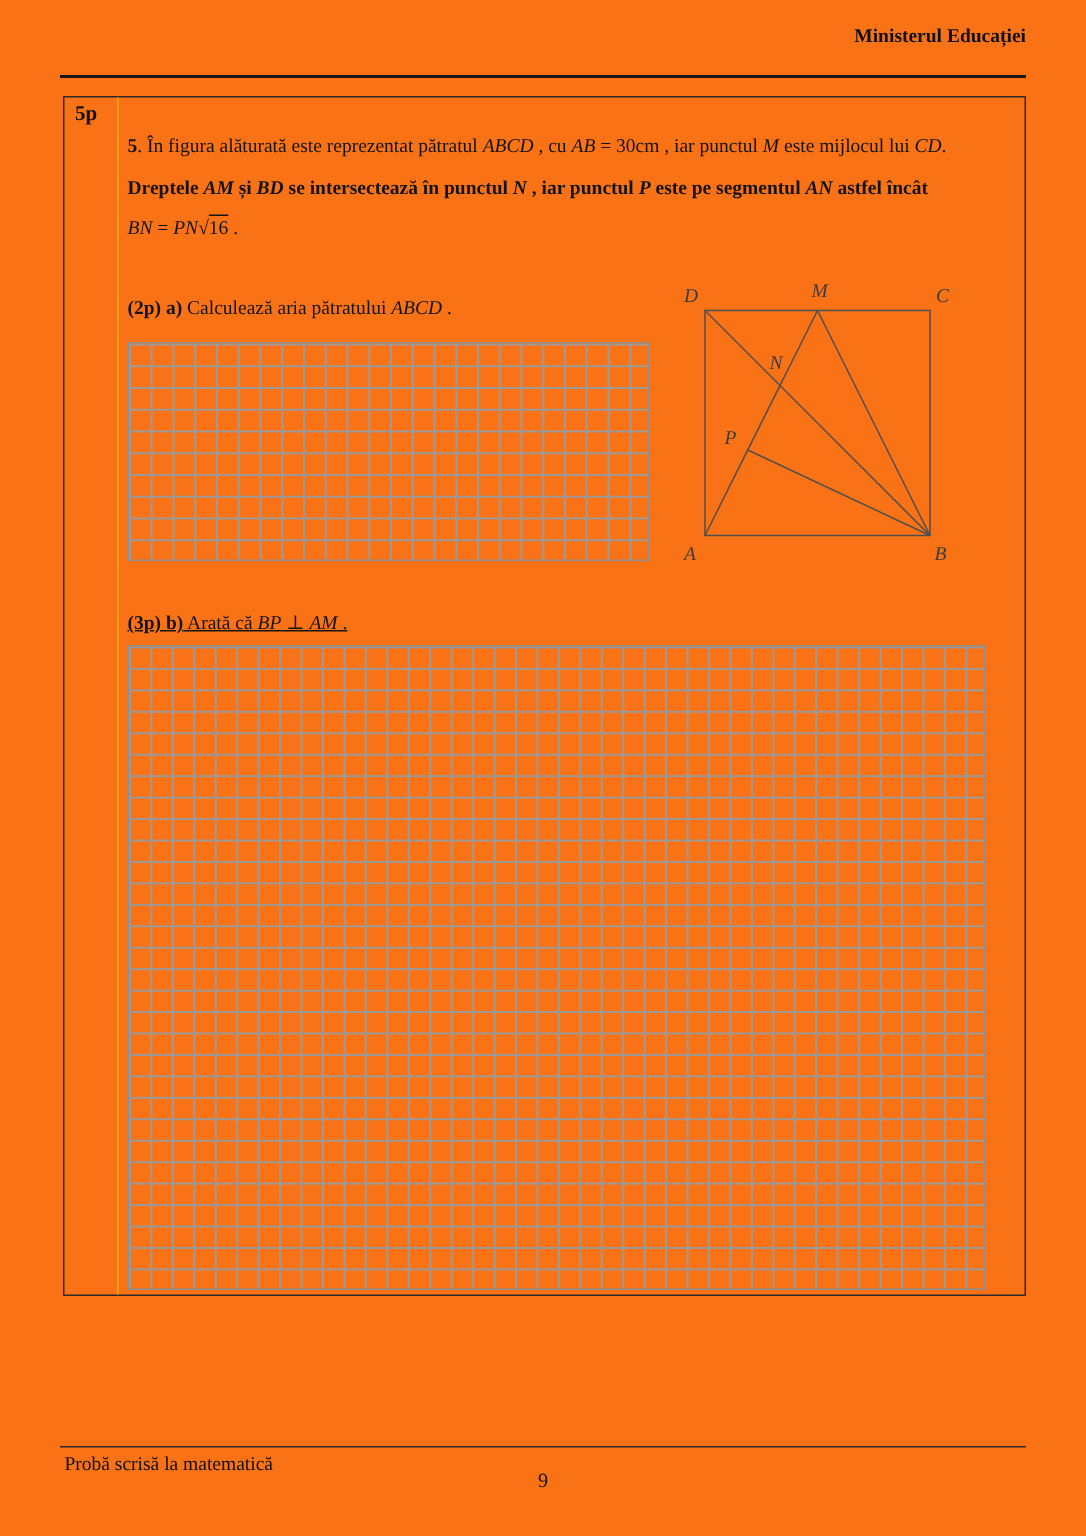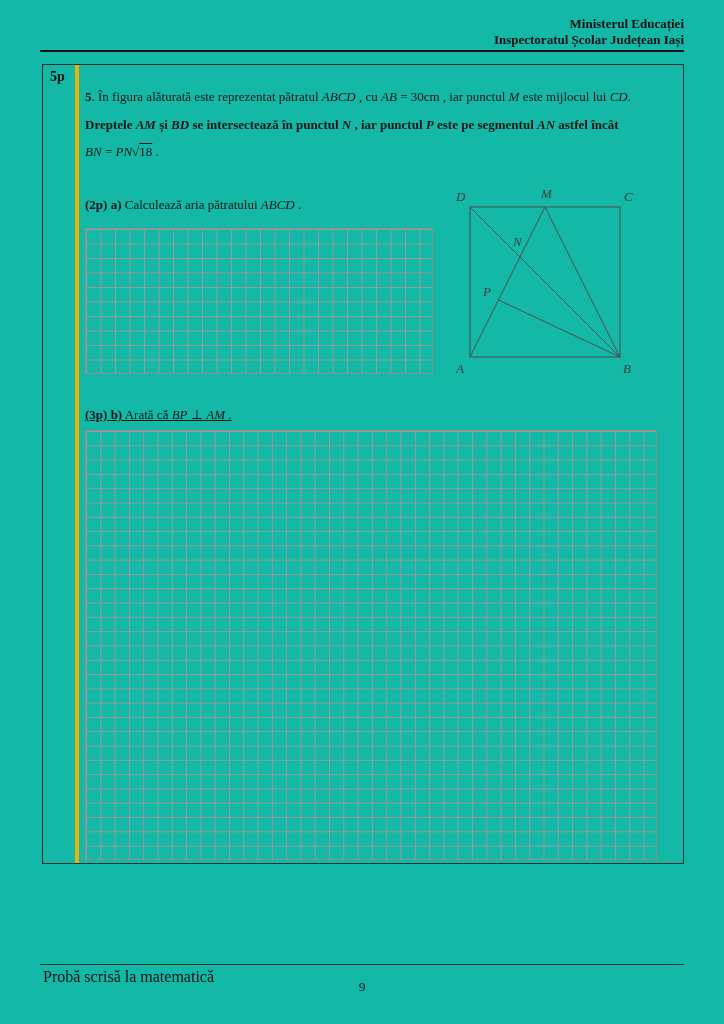--- a/index.html
+++ b/index.html
@@ -1,30 +1,30 @@
 <!DOCTYPE html>
 <html><head>
 <meta charset="utf-8">
 <style>
   * { box-sizing: border-box; }
   html,body { margin:0; padding:0; background:#e8e8e8; }
   body { font-family:"Liberation Serif","DejaVu Serif",serif; }
   .page {
     position:relative; width:724px; height:1024px; margin:0 auto;
-    background:#14b8a6; overflow:hidden; color:#111;
+    background:#f97316; overflow:hidden; color:#111;
   }
   .abs { position:absolute; }
 
   
   .header-block { top:16px; right:40px; text-align:right; font-size:13px; font-weight:bold; line-height:16px; }
   .header-rule { top:50px; left:40px; width:644px; height:2px; background:#161616; }
 
   
   .problem-table { top:64px; left:42px; width:642px; height:800px; border:1px solid #2b2b2b; }
-  .points-col { position:absolute; left:0; top:0; width:36px; height:100%; border-right:4px solid #eab308; }
+  .points-col { position:absolute; left:0; top:0; width:36px; height:100%; border-right:1px solid #eab308; }
   .points-label { display:block; padding:4px 0 0 7px; font-size:14px; font-weight:bold; }
 
   
   .stmt { font-size:13px; line-height:18px; white-space:nowrap; color:#141414; }
   .s-b { font-weight:bold; }
   .s-i { font-style:italic; }
   .s-bar { text-decoration:overline; }
 
   
   .grid {
@@ -36,43 +36,42 @@
   .grid-a { left:85px; top:228px; width:348px; height:146px; background-size:14.5px 14.5px; }
   .grid-b { left:85px; top:430px; width:572px; height:430px; background-size:14.3px 14.3px; }
 
   
   .figure { left:448px; top:183px; }
   .figure line, .figure rect { stroke:#4f4f4f; stroke-width:1; fill:none; }
   .figure text { font-family:"Liberation Serif","DejaVu Serif",serif; font-style:italic; font-size:13px; fill:#3c3c3c; }
 
   
   .footer-rule { top:964px; left:40px; width:644px; height:1px; background:#2b2b2b; }
-  .footer-left { top:968px; left:43px; font-size:16px; }
+  .footer-left { top:968px; left:43px; font-size:13px; }
   .page-number { top:979px; left:0; width:724px; text-align:center; font-size:13.5px; }
 </style>
 </head>
 <body>
 
 <div class="page">
 
   <div class="abs header-block">
     <div>Ministerul Educației</div>
-    <div>Inspectoratul Școlar Județean Iași</div>
   </div>
   <div class="abs header-rule"></div>
 
   <div class="abs problem-table">
     <div class="points-col">
       <span class="points-label">5p</span>
     </div>
   </div>
 
   <div class="abs stmt" style="left:85px; top:88px;"><span class="s-b">5</span><span>. În figura alăturată este reprezentat pătratul </span><span class="s-i">ABCD</span><span> , cu </span><span class="s-i">AB</span><span> = 30cm , iar punctul </span><span class="s-i">M</span><span> este mijlocul lui </span><span class="s-i">CD</span><span>.</span></div>
   <div class="abs stmt" style="left:85px; top:116px;font-weight:bold;"><span>Dreptele </span><span class="s-i">AM</span><span> și </span><span class="s-i">BD</span><span> se intersectează în punctul </span><span class="s-i">N</span><span> , iar punctul </span><span class="s-i">P</span><span> este pe segmentul </span><span class="s-i">AN</span><span> astfel încât</span></div>
-  <div class="abs stmt" style="left:85px; top:143px;"><span class="s-i">BN</span><span> = </span><span class="s-i">PN</span><span>√</span><span class="s-bar">18</span><span> .</span></div>
+  <div class="abs stmt" style="left:85px; top:143px;"><span class="s-i">BN</span><span> = </span><span class="s-i">PN</span><span>√</span><span class="s-bar">16</span><span> .</span></div>
 
   <div class="abs stmt" style="left:85px; top:196px;text-align:center;"><span class="s-b">(2p) a)</span><span> Calculează aria pătratului </span><span class="s-i">ABCD</span><span> .</span></div>
 
   <div class="abs grid grid-a"></div>
 
   <svg class="abs figure" width="200" height="200" viewBox="0 0 200 200">
     <rect x="22" y="24" width="150" height="150"></rect>
     <line x1="22" y1="174" x2="97" y2="24"></line>
     <line x1="22" y1="24" x2="172" y2="174"></line>
     <line x1="97" y1="24" x2="172" y2="174"></line>

